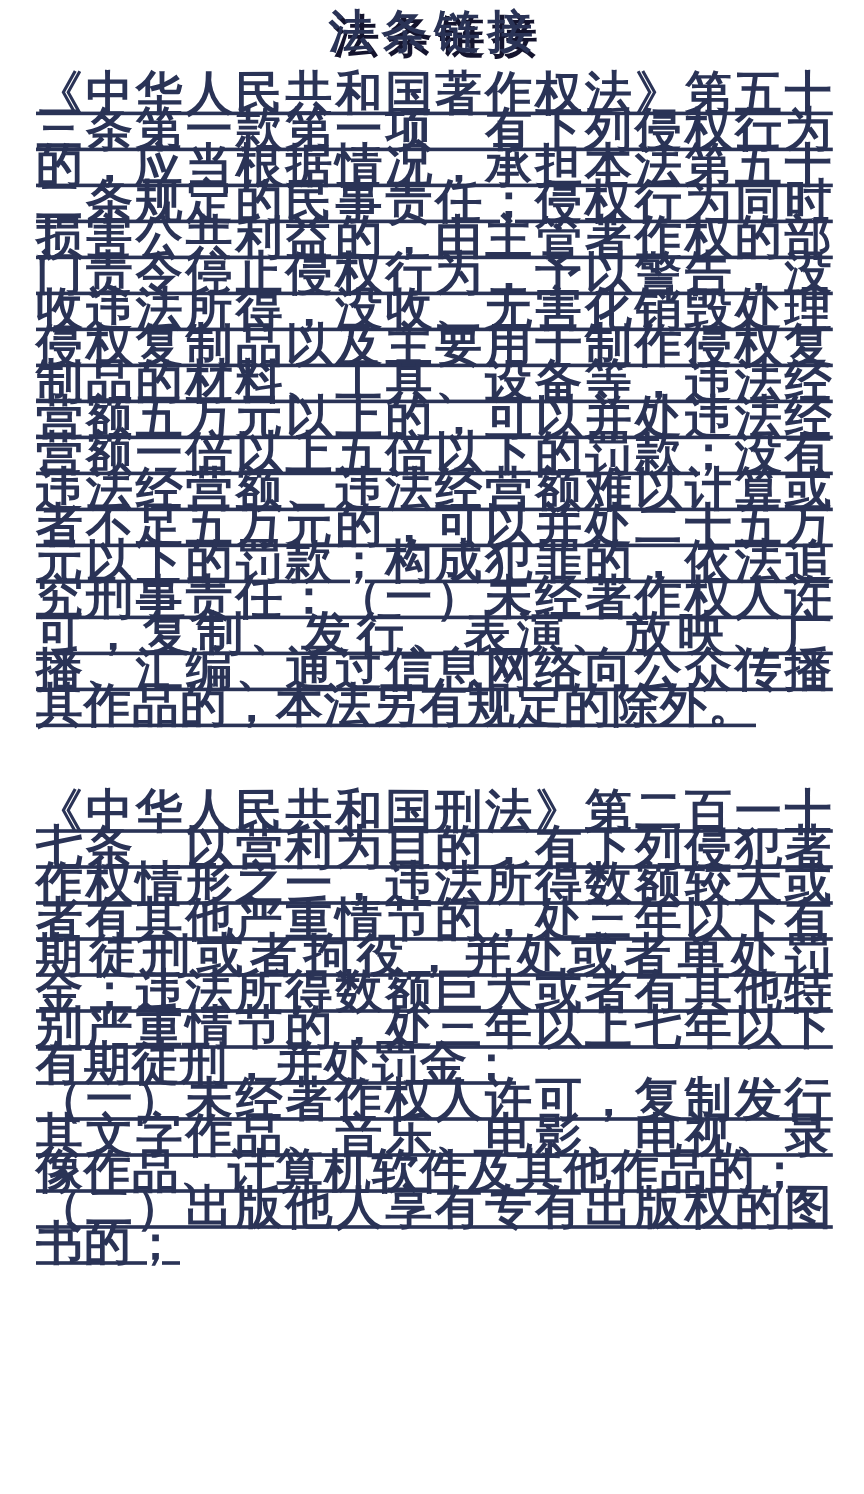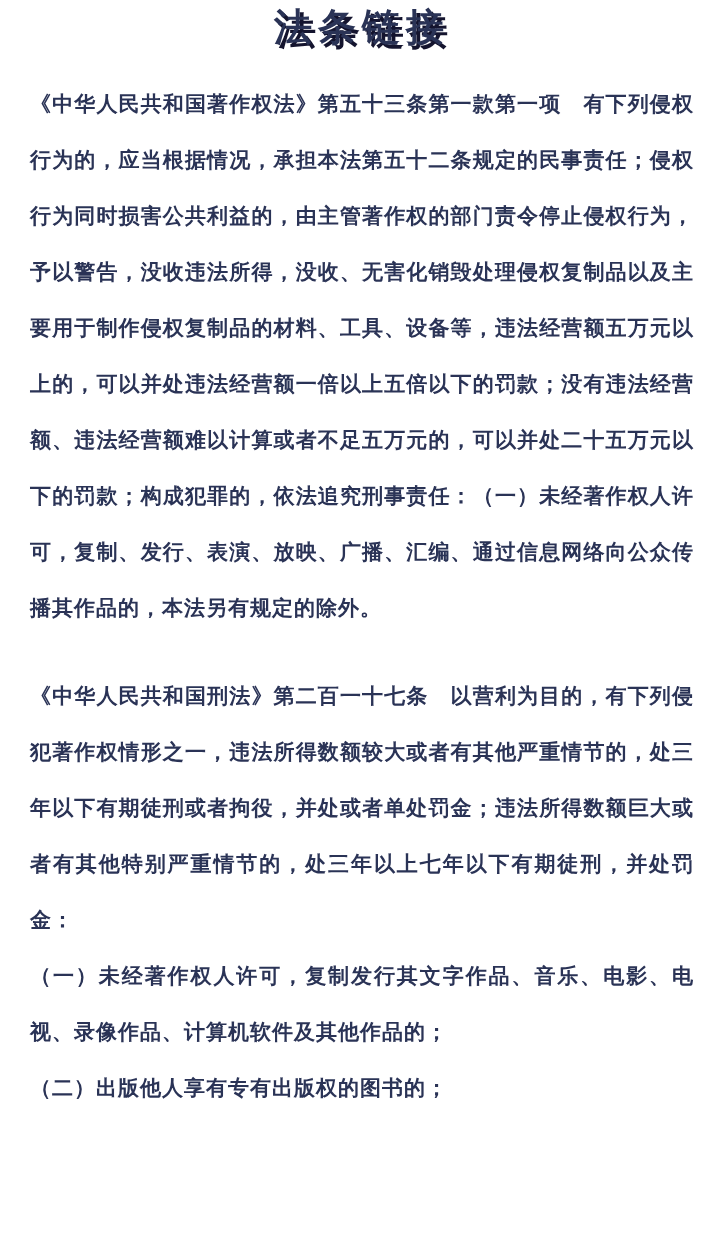--- a/index.html
+++ b/index.html
@@ -20,35 +20,36 @@
     padding: 2px 26px 0 30px;
     overflow: hidden;
   }
   .doc-title {
     text-align: center;
     font-size: 38px;
     font-weight: 800;
     letter-spacing: 6px;
     color: var(--text-color);
     text-shadow: 4px 4px 0 var(--shadow-color);
-    margin: 2px 0 26px 0;
+    margin: 2px 0 14px 0;
     line-height: 46px;
   }
   .para {
-    font-size: 21px;
+    font-size: 39px;
     font-weight: bold;
     color: var(--text-color);
-    line-height: 56px;
+    line-height: 30px;
     text-align: justify;
     text-justify: inter-ideograph;
     letter-spacing: 1px;
     word-break: break-all;
+    text-decoration: underline;
   }
   .gap-above {
-    margin-top: 32px;
+    margin-top: 58px;
   }
 </style>
 </head>
 <body>
 
 <div class="page">
   <h1 class="doc-title">法条链接</h1>
 
   <p class="para">《中华人民共和国著作权法》第五十三条第一款第一项　有下列侵权行为的，应当根据情况，承担本法第五十二条规定的民事责任；侵权行为同时损害公共利益的，由主管著作权的部门责令停止侵权行为，予以警告，没收违法所得，没收、无害化销毁处理侵权复制品以及主要用于制作侵权复制品的材料、工具、设备等，违法经营额五万元以上的，可以并处违法经营额一倍以上五倍以下的罚款；没有违法经营额、违法经营额难以计算或者不足五万元的，可以并处二十五万元以下的罚款；构成犯罪的，依法追究刑事责任：（一）未经著作权人许可，复制、发行、表演、放映、广播、汇编、通过信息网络向公众传播其作品的，本法另有规定的除外。</p>
 

